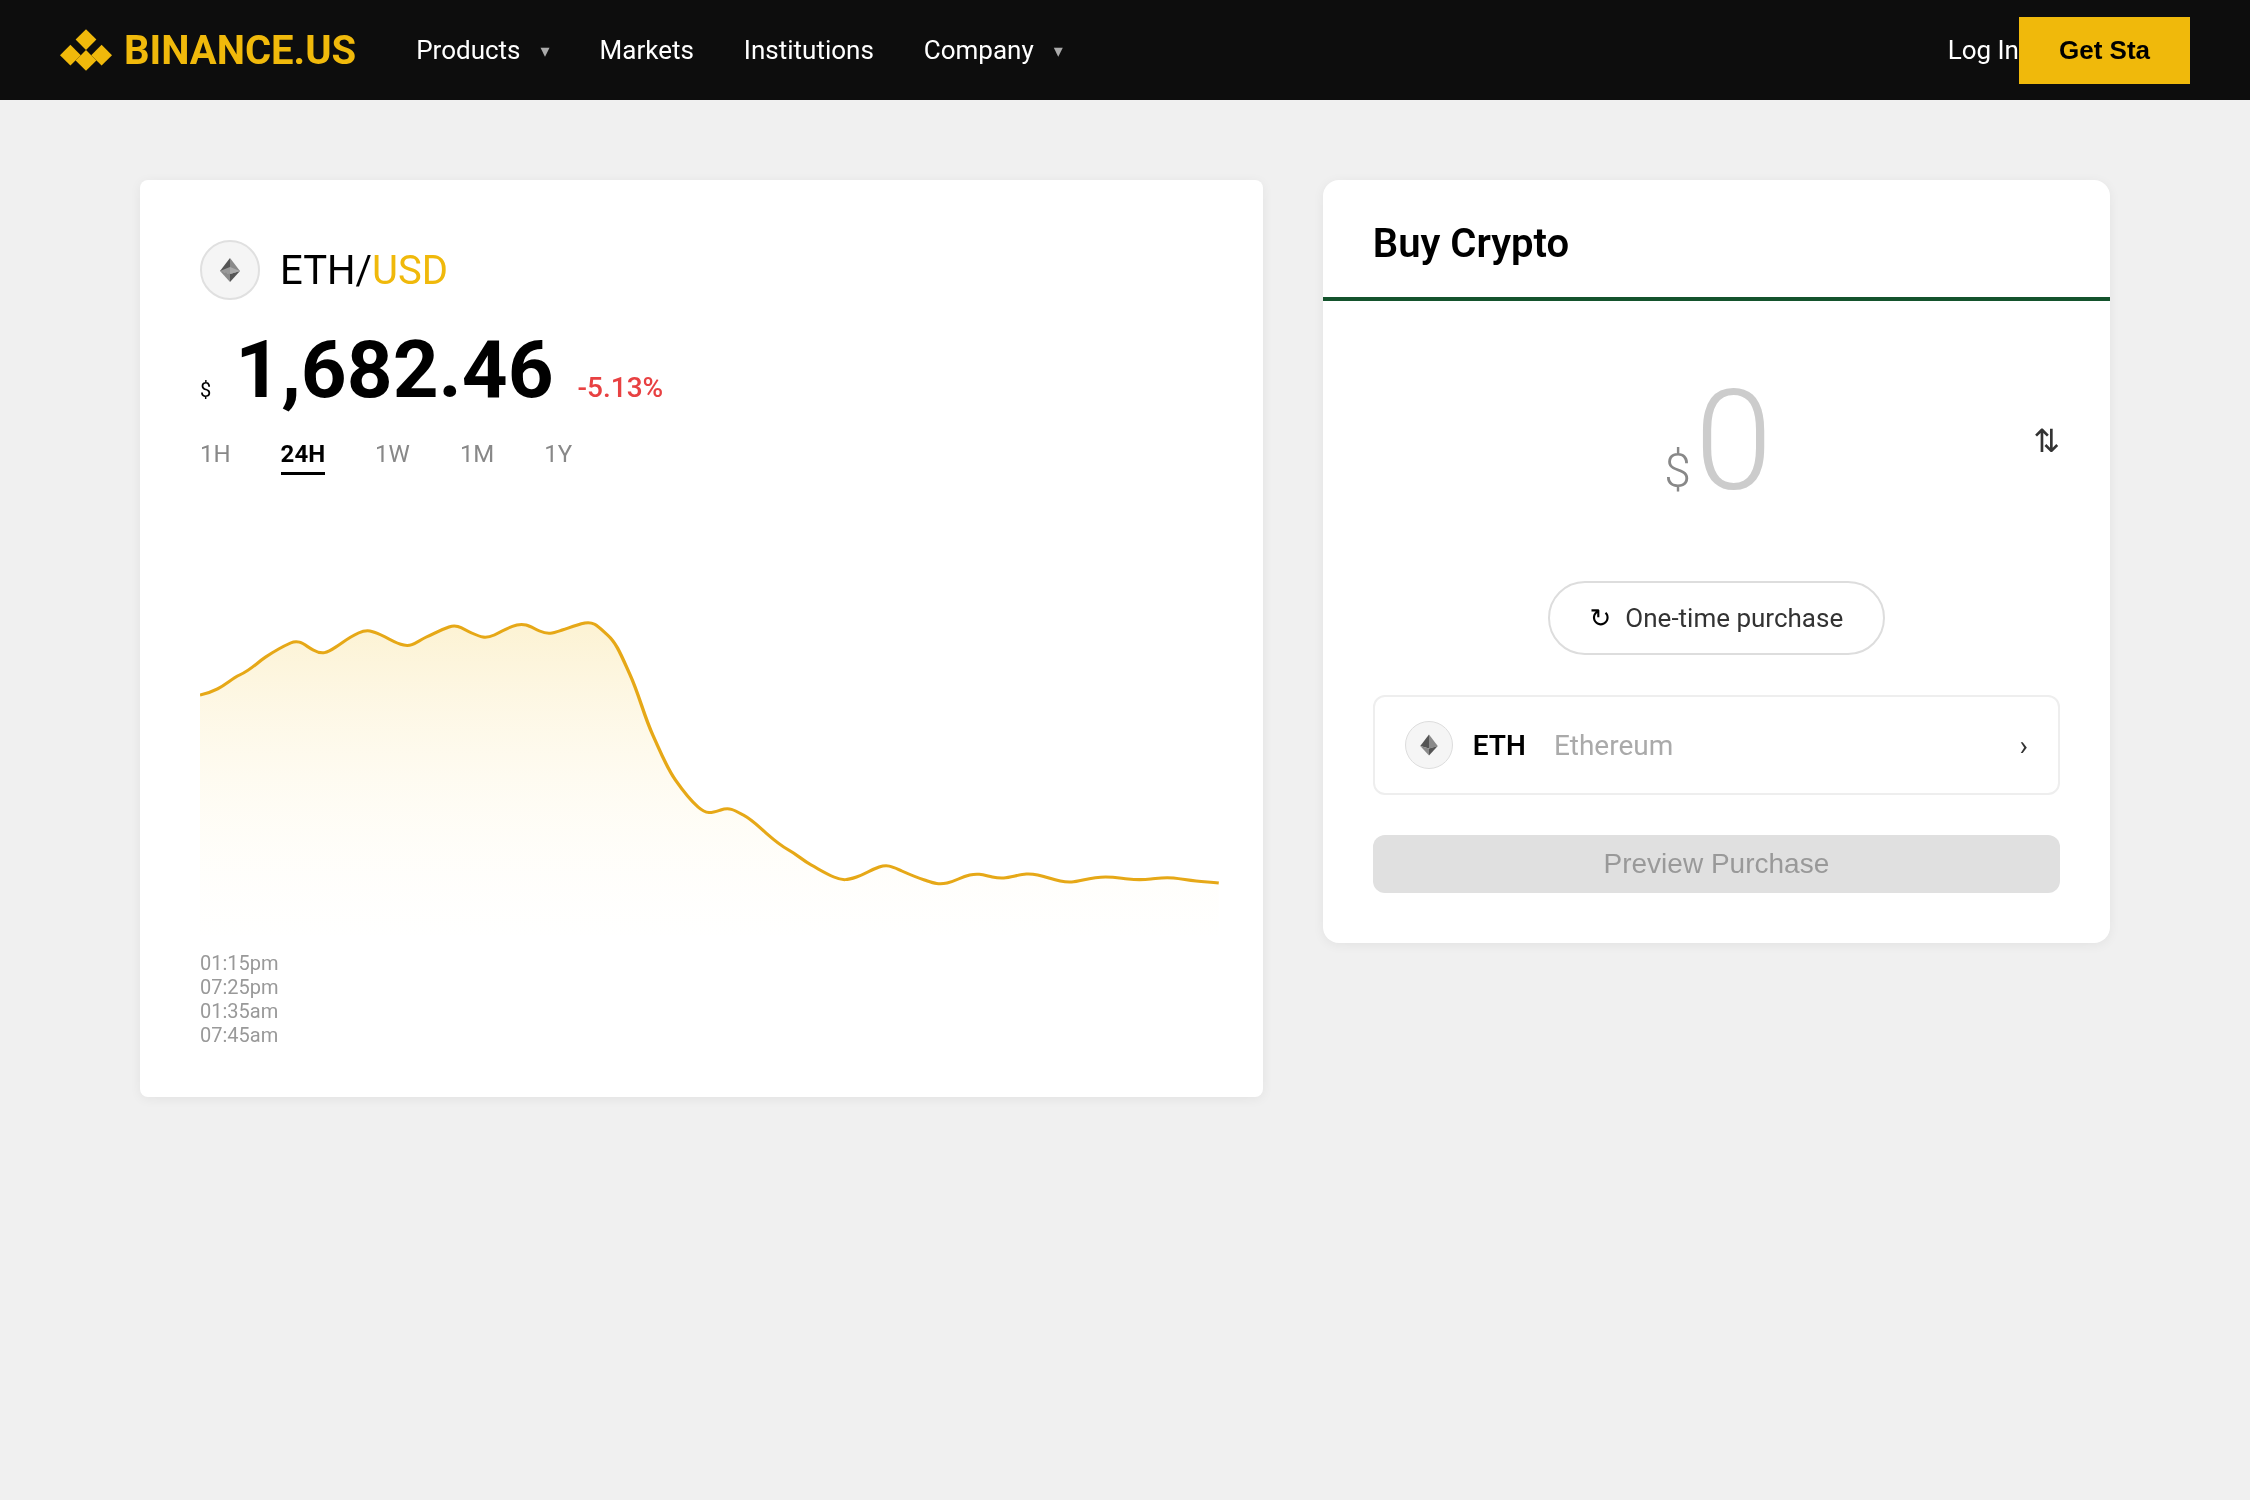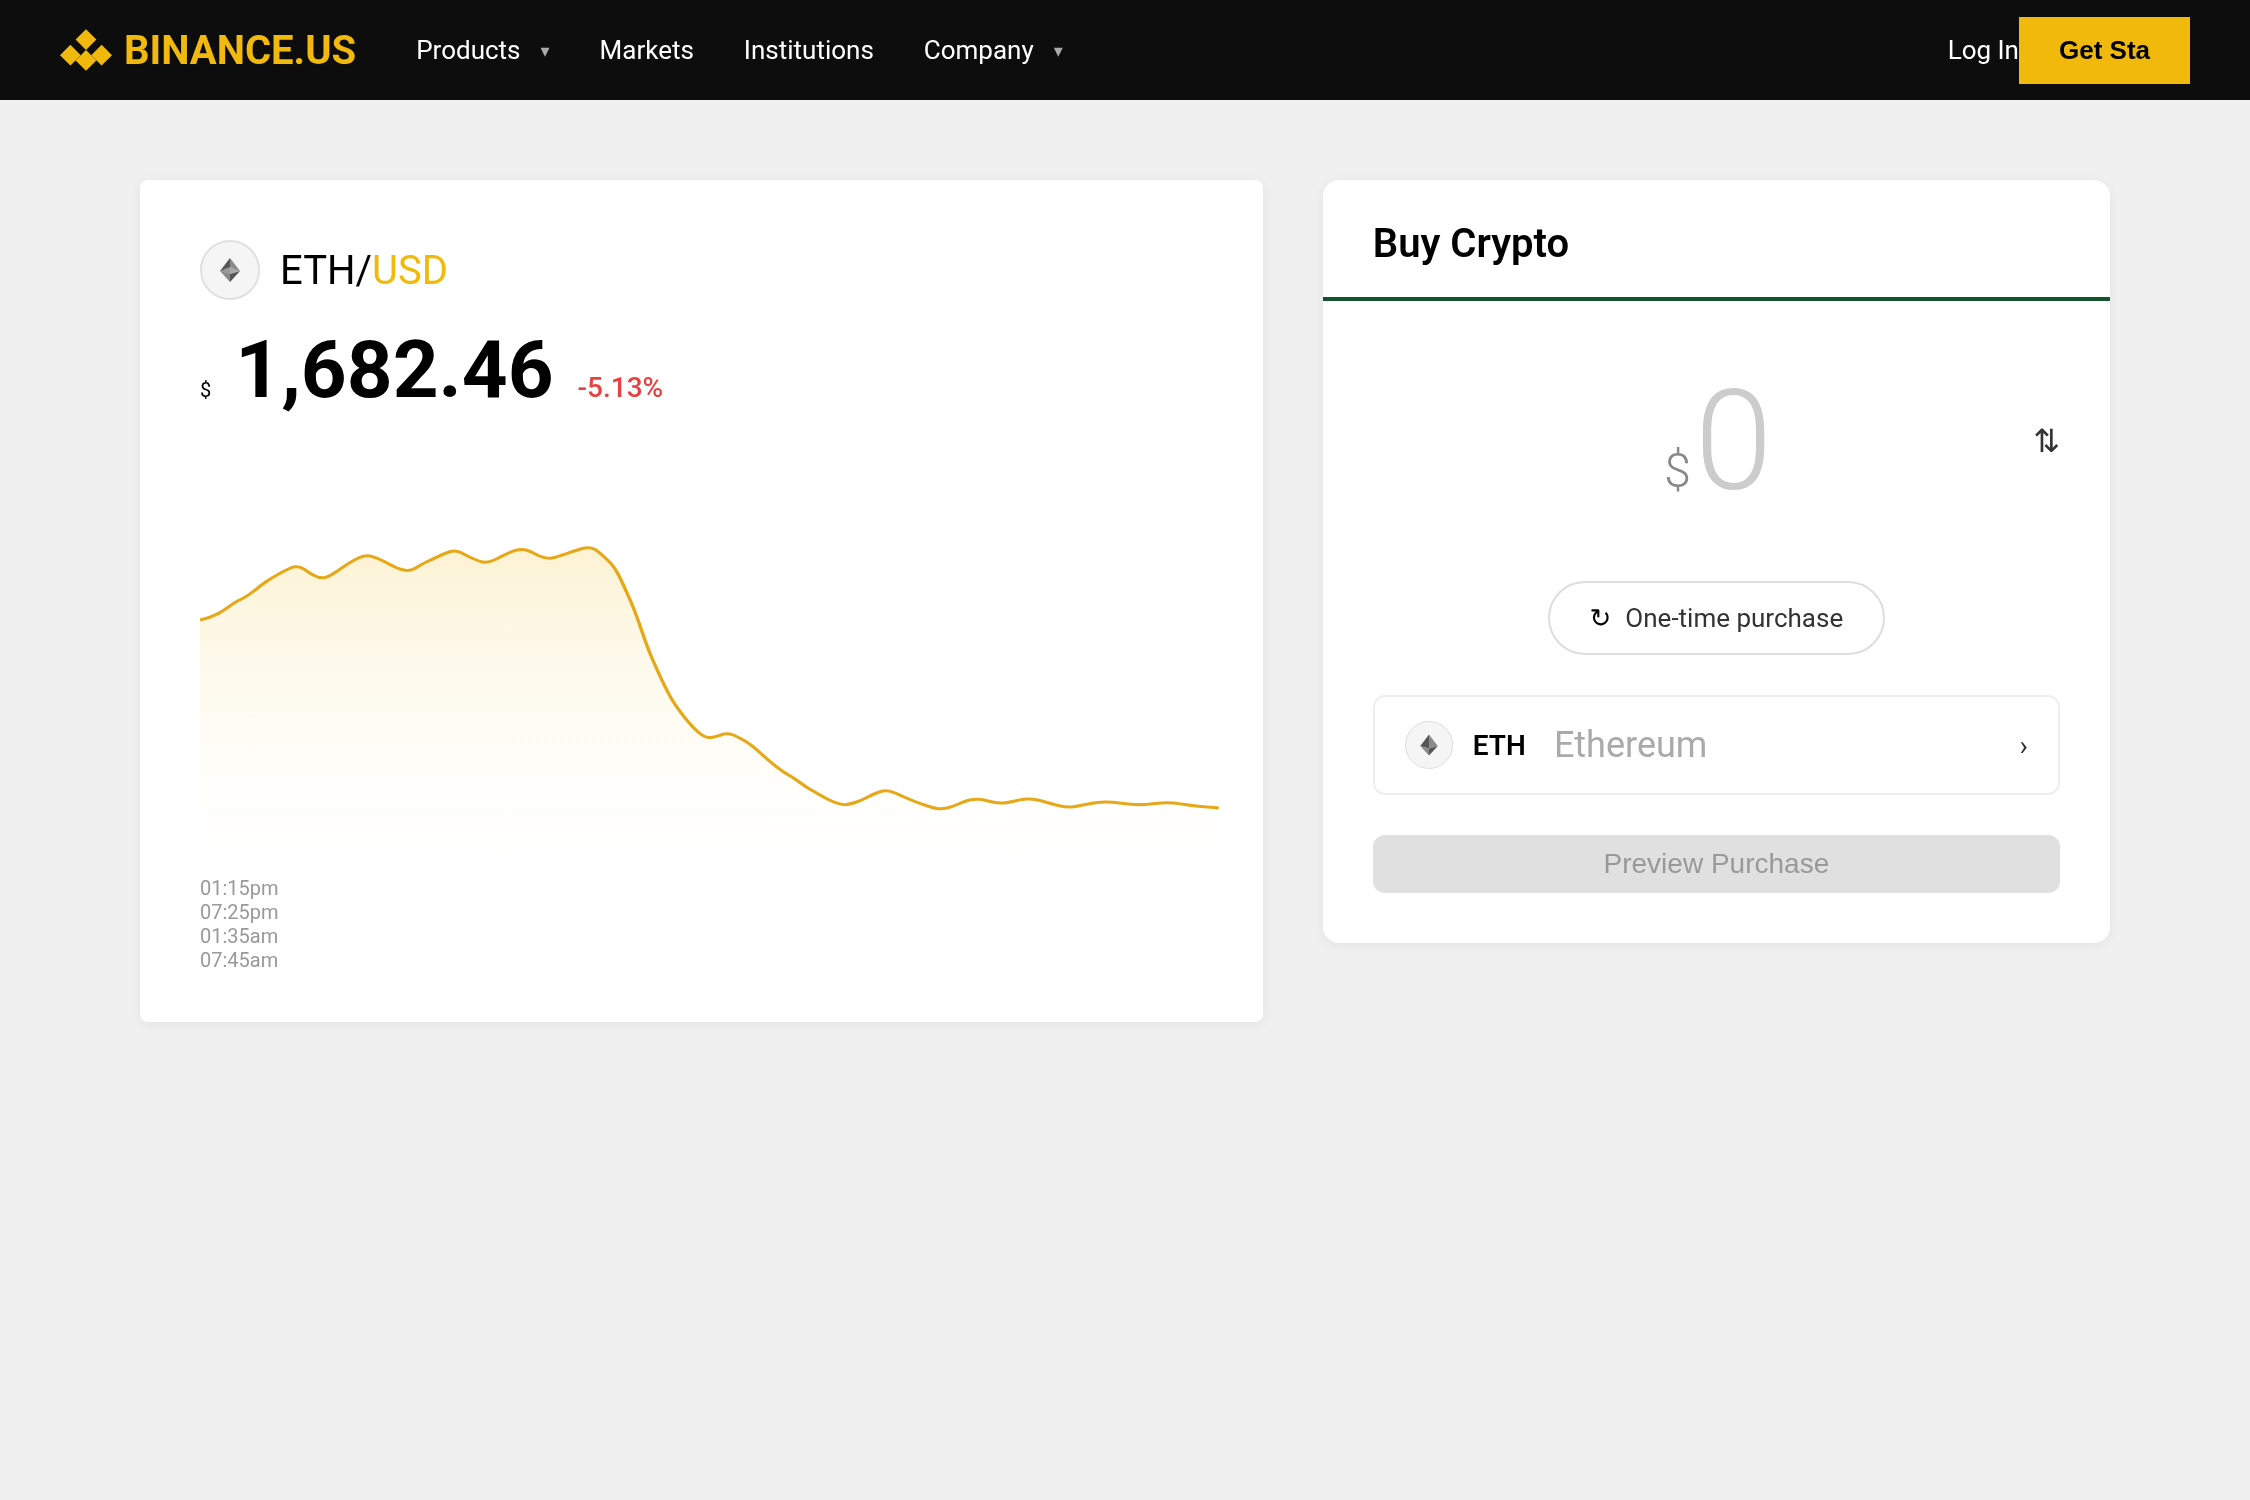--- a/index.html
+++ b/index.html
@@ -275,21 +275,21 @@
       display: flex;
       align-items: center;
       justify-content: center;
     }
     .crypto-name {
       font-size: 28px;
       font-weight: 600;
       color: #000;
     }
     .crypto-full-name {
-      font-size: 36px;
+      font-size: 28px;
       color: #aaa;
       margin-left: 8px;
     }
     .crypto-chevron {
       margin-left: auto;
       font-size: 28px;
       color: #333;
     }
 
     
@@ -360,20 +360,27 @@
         <span>ETH</span><span style="color:#000">/</span><span class="usd">USD</span>
       </span>
     </div>
 
     <div class="price-row">
       <span class="price-dollar">$</span>
       <span class="price-value">1,682.46</span>
       <span class="price-change">-5.13%</span>
     </div>
 
+    <div class="time-tabs">
+      <span class="time-tab">1H</span>
+      <span class="time-tab active">24H</span>
+      <span class="time-tab">1W</span>
+      <span class="time-tab">1M</span>
+      <span class="time-tab">1Y</span>
+    </div>
 
     <div class="chart-area">
       <svg viewBox="0 0 900 420" preserveAspectRatio="none">
         <defs>
           <linearGradient id="chartGrad" x1="0" y1="0" x2="0" y2="1">
             <stop offset="0%" stop-color="#f0b90b" stop-opacity="0.18"></stop>
             <stop offset="100%" stop-color="#fffdf0" stop-opacity="0.04"></stop>
           </linearGradient>
         </defs>
 

